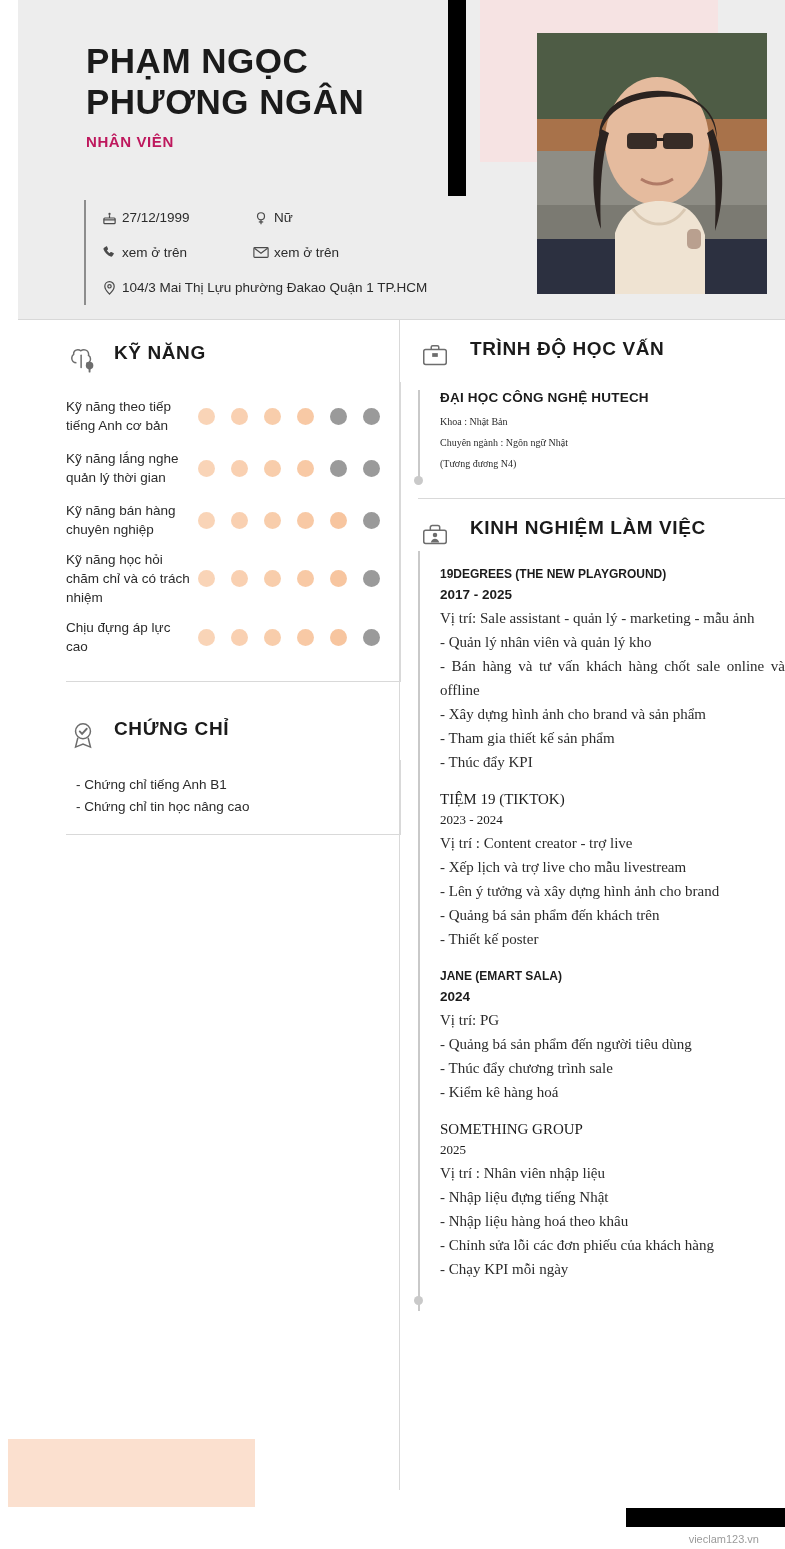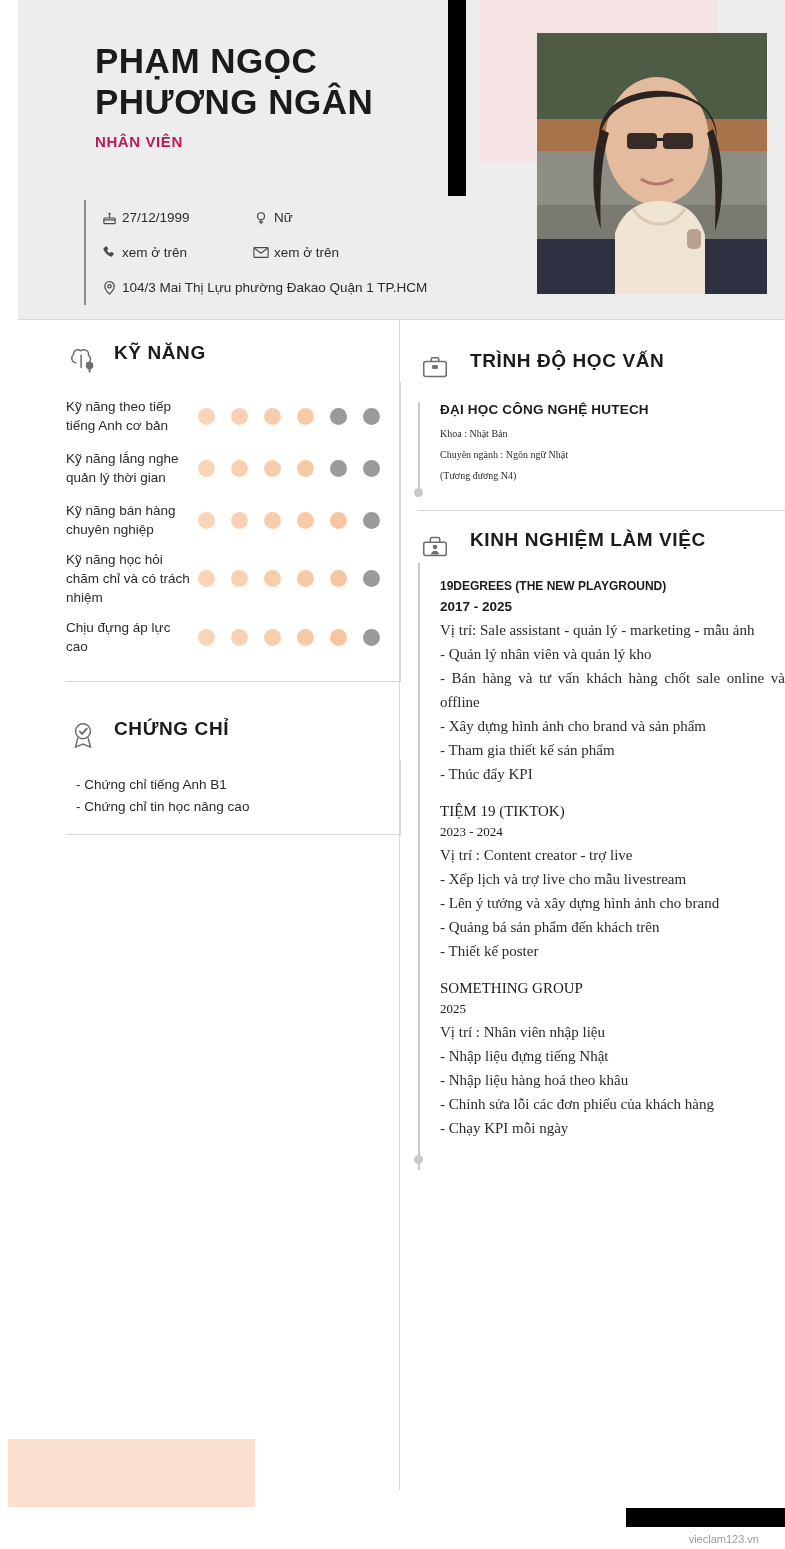--- a/index.html
+++ b/index.html
@@ -27,21 +27,21 @@
   }
   .pink-block {
     position: absolute; left: 480px; top: 0; width: 238px; height: 162px; background: #f6e3e3;
   }
   .photo {
     position: absolute; left: 537px; top: 33px; width: 230px; height: 261px;
     overflow: hidden; background: #5a5a52;
   }
   .photo svg { display:block; width: 230px; height: 261px; }
 
-  .name-block { position: absolute; left: 95px; top: 40px; width: 380px; }
+  .name-block { position: absolute; left: 86px; top: 40px; width: 380px; }
   .name-line {
     font-size: 35px; font-weight: 700; letter-spacing: 0.5px; line-height: 41px; color: #1b1b1b;
   }
   .role {
     margin-top: 11px; font-size: 15px; font-weight: 700; letter-spacing: 0.6px; color: #be185d;
   }
 
   .contacts {
     position: absolute; left: 84px; top: 200px; width: 420px;
     border-left: 2px solid #8d8d8d; padding-left: 10px;
@@ -306,21 +306,21 @@
             <div class="cert-item">- Chứng chỉ tiếng Anh B1</div>
             <div class="cert-item">- Chứng chỉ tin học nâng cao</div>
           </div>
       </div>
 
       <div class="peach"></div>
     </div>
 
     <div class="right-col">
 
-      <div class="sec-title-row" style="padding-top:30px; padding-left:18px; gap:18px;">
+      <div class="sec-title-row" style="padding-top:18px; padding-left:18px; gap:18px;">
         <span class="sec-icon">
           <svg width="30" height="30" viewBox="0 0 32 32" fill="none" stroke="currentColor" stroke-width="1.6">
             <rect x="4" y="10" width="24" height="16" rx="2"></rect>
             <path d="M12 10V7.5c0-.8.7-1.5 1.5-1.5h5c.8 0 1.5.7 1.5 1.5V10"></path>
             <rect x="13" y="14" width="6" height="4" fill="currentColor" stroke="none"></rect>
           </svg>
         </span>
         <span class="sec-title">TRÌNH ĐỘ HỌC VẤN</span>
       </div>
 
@@ -363,20 +363,28 @@
           <div class="job">
             <div class="job-title plain">TIỆM 19 (TIKTOK)</div>
             <div class="job-years plain">2023 - 2024</div>
             <div class="job-line">Vị trí : Content creator - trợ live</div>
             <div class="job-line">- Xếp lịch và trợ live cho mẫu livestream</div>
             <div class="job-line">- Lên ý tưởng và xây dựng hình ảnh cho brand</div>
             <div class="job-line">- Quảng bá sản phẩm đến khách trên</div>
             <div class="job-line">- Thiết kế poster</div>
           </div>
           <div class="job">
+            <div class="job-title">JANE (EMART SALA)</div>
+            <div class="job-years">2024</div>
+            <div class="job-line">Vị trí: PG</div>
+            <div class="job-line">- Quảng bá sản phẩm đến người tiêu dùng</div>
+            <div class="job-line">- Thúc đẩy chương trình sale</div>
+            <div class="job-line">- Kiểm kê hàng hoá</div>
+          </div>
+          <div class="job">
             <div class="job-title plain">SOMETHING GROUP</div>
             <div class="job-years plain">2025</div>
             <div class="job-line">Vị trí : Nhân viên nhập liệu</div>
             <div class="job-line">- Nhập liệu đựng tiếng Nhật</div>
             <div class="job-line">- Nhập liệu hàng hoá theo khâu</div>
             <div class="job-line">- Chỉnh sửa lỗi các đơn phiếu của khách hàng</div>
             <div class="job-line">- Chạy KPI mỗi ngày</div>
           </div>
         </div>
 

